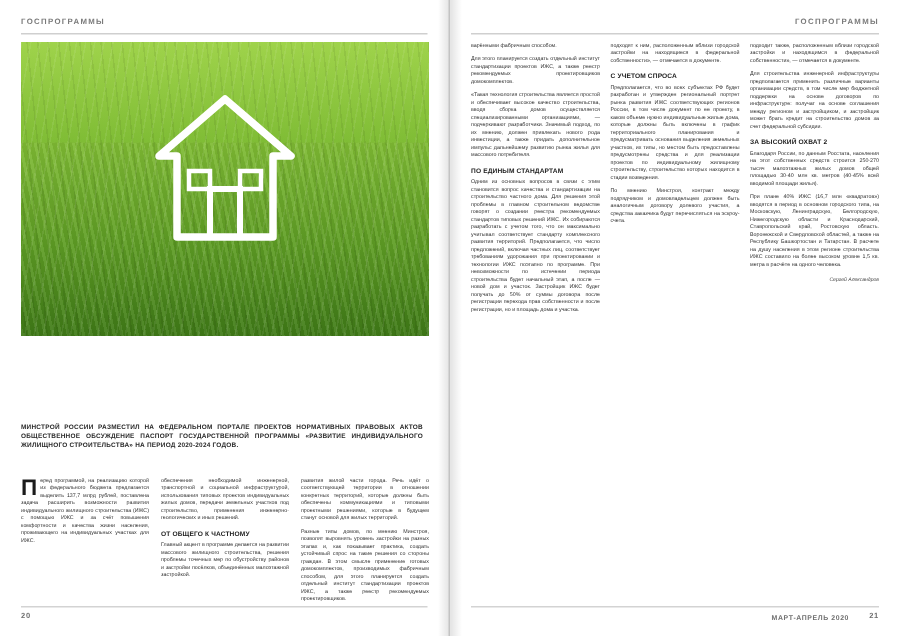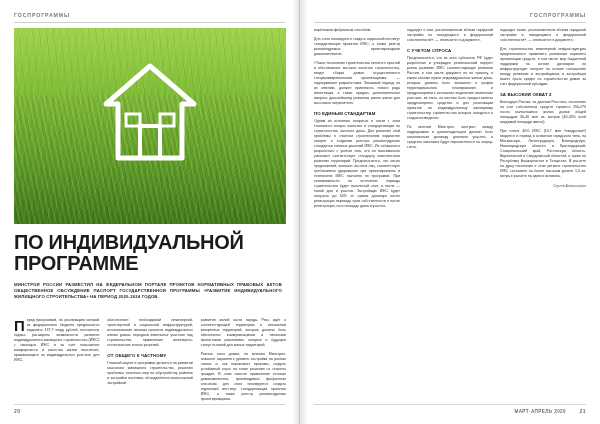--- a/index.html
+++ b/index.html
@@ -226,24 +226,20 @@
       <div class="house">
         <svg viewBox="0 0 96 104" xmlns="http://www.w3.org/2000/svg">
           <path d="M48 4 L92 42 L80 42 L80 96 L16 96 L16 42 L4 42 Z" fill="none" stroke="#ffffff" stroke-width="5" stroke-linejoin="round"></path>
           <rect x="38" y="64" width="20" height="32" fill="none" stroke="#ffffff" stroke-width="4"></rect>
           <rect x="24" y="52" width="14" height="12" fill="none" stroke="#ffffff" stroke-width="3"></rect>
           <rect x="58" y="52" width="14" height="12" fill="none" stroke="#ffffff" stroke-width="3"></rect>
         </svg>
       </div>
     </div>
 
-    <div class="headline">
-      <div>ПО ИНДИВИДУАЛЬНОЙ</div>
-      <div>ПРОГРАММЕ</div>
-    </div>
 
     <div class="standfirst">МИНСТРОЙ РОССИИ РАЗМЕСТИЛ НА ФЕДЕРАЛЬНОМ ПОРТАЛЕ ПРОЕКТОВ НОРМАТИВНЫХ ПРАВОВЫХ АКТОВ ОБЩЕСТВЕННОЕ ОБСУЖДЕНИЕ ПАСПОРТ ГОСУДАРСТВЕННОЙ ПРОГРАММЫ «РАЗВИТИЕ ИНДИВИДУАЛЬНОГО ЖИЛИЩНОГО СТРОИТЕЛЬСТВА» НА ПЕРИОД 2020-2024 ГОДОВ.</div>
 
     <div class="cols left-cols">
       <div class="col">
         <p class="dropcap-p">Перед программой, на реализацию которой из федерального бюджета предлагается выделить 137,7 млрд рублей, поставлена задача расширить возможности развития индивидуального жилищного строительства (ИЖС) с помощью ИЖС и за счёт повышения комфортности и качества жизни населения, проживающего на индивидуальных участках для ИЖС.</p>
       </div>
       <div class="col">
         <p>обеспечения необходимой инженерной, транспортной и социальной инфраструктурой, использования типовых проектов индивидуальных жилых домов, передачи земельных участков под строительство, применения инженерно-геологических и иных решений.</p>
         <div class="subhead">ОТ ОБЩЕГО К ЧАСТНОМУ</div>

